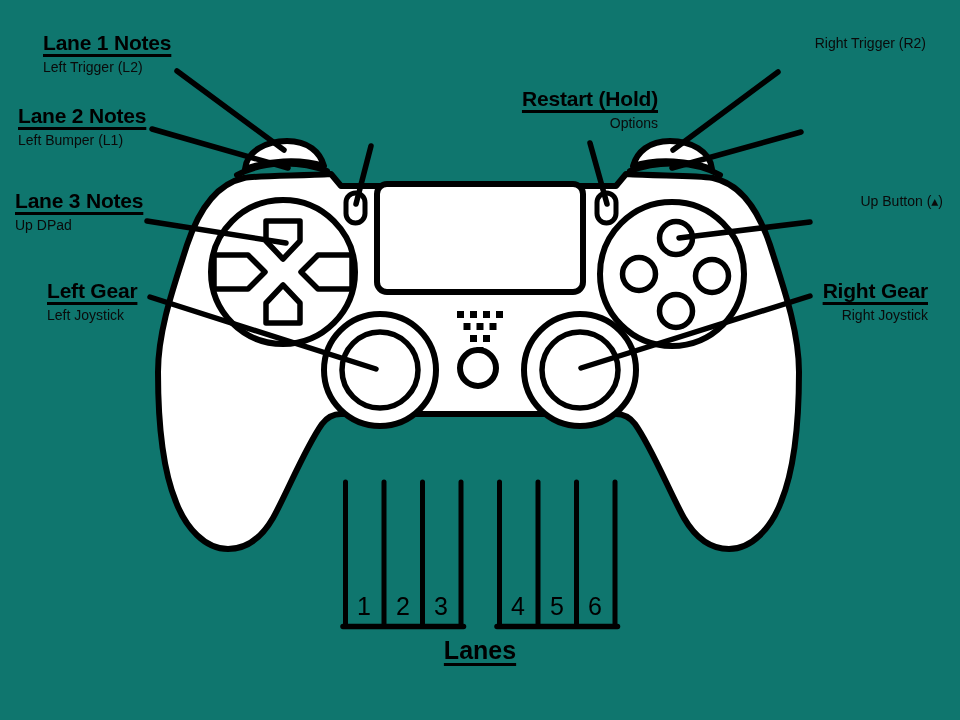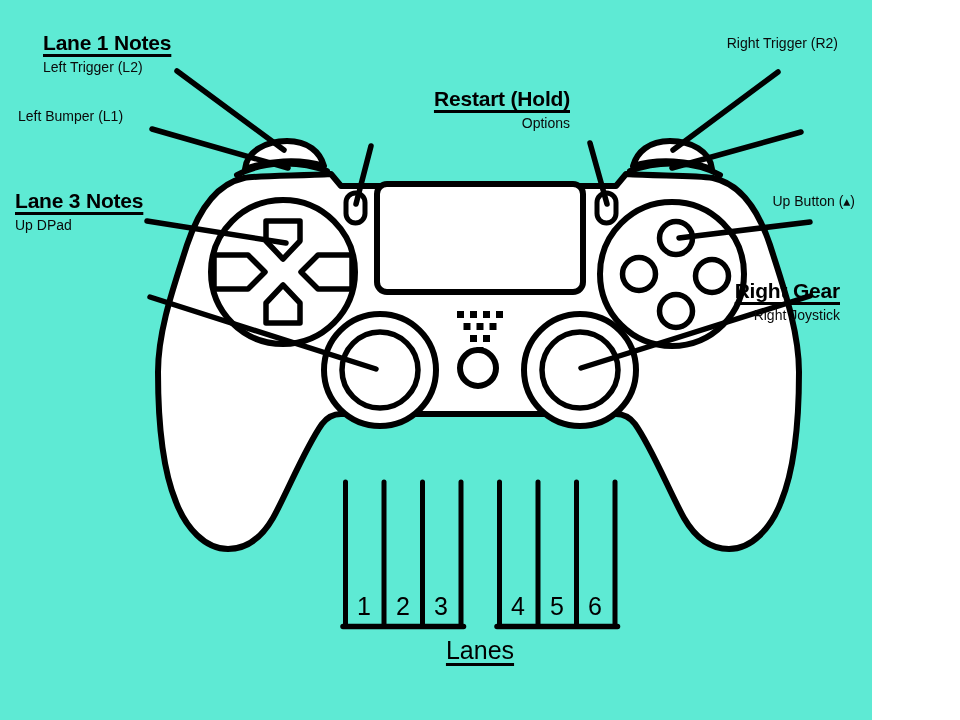--- a/index.html
+++ b/index.html
@@ -1,34 +1,34 @@
 <!DOCTYPE html>
 <html><head>
 <meta charset="utf-8">
 <style>
   html,body{margin:0;padding:0;background:#ffffff;}
   .stage{
-    position:relative;width:872px;height:720px;background:#5eead4;
+    position:relative;width:960px;height:720px;background:#0f766e;
     font-family:"Liberation Sans",sans-serif;color:#000;overflow:hidden;
   }
   .art{position:absolute;left:0;top:0;}
   .label-block{position:absolute;white-space:nowrap;}
   .label-block .lh{
     font-size:21px;font-weight:700;letter-spacing:-0.2px;color:#000;
     text-decoration:underline;text-decoration-thickness:2.5px;text-underline-offset:4px;
   }
   .label-block .ls{font-size:14px;margin-top:4px;color:#0a0a0a;}
   .label-block.align-right{text-align:right;}
   .lane-num{
     position:absolute;transform:translateX(-50%);
     font-size:25px;color:#000;top:592px;
   }
   .lanes-caption{
     position:absolute;left:480px;top:636px;transform:translateX(-50%);
-    font-size:25px;font-weight:400;color:#000;
+    font-size:25px;font-weight:700;color:#000;
     text-decoration:underline;text-decoration-thickness:2.5px;text-underline-offset:4px;
   }
 </style>
 </head>
 <body>
 
 <div class="stage">
 
   <svg class="art" width="960" height="720" viewBox="0 0 960 720">
     <g fill="none" stroke="#000" stroke-width="6" stroke-linejoin="round" stroke-linecap="round">
@@ -131,28 +131,33 @@
       </g>
     </g>
   </svg>
 
   <div class="label-block" style="left:43px;top:31px">
     <div class="lh">Lane 1 Notes</div>
     <div class="ls">Left Trigger (L2)</div>
   </div>
 
   <div class="label-block" style="left:18px;top:104px">
+    <div class="lh">Lane 2 Notes</div>
     <div class="ls">Left Bumper (L1)</div>
   </div>
 
   <div class="label-block" style="left:15px;top:189px">
     <div class="lh">Lane 3 Notes</div>
     <div class="ls">Up DPad</div>
   </div>
 
+  <div class="label-block" style="left:47px;top:279px">
+    <div class="lh">Left Gear</div>
+    <div class="ls">Left Joystick</div>
+  </div>
 
 
   <div class="label-block align-right" style="right:302px;top:87px">
     <div class="lh">Restart (Hold)</div>
     <div class="ls">Options</div>
   </div>
 
   <div class="label-block align-right" style="right:34px;top:31px">
     <div class="ls">Right Trigger (R2)</div>
   </div>

